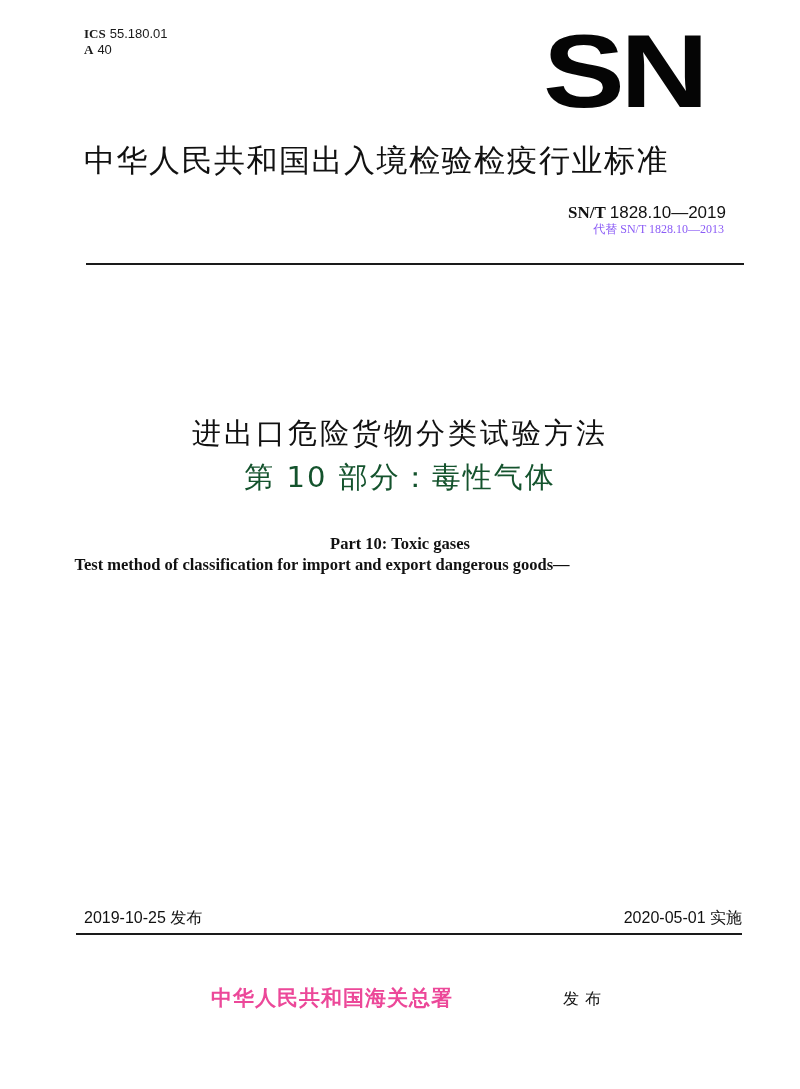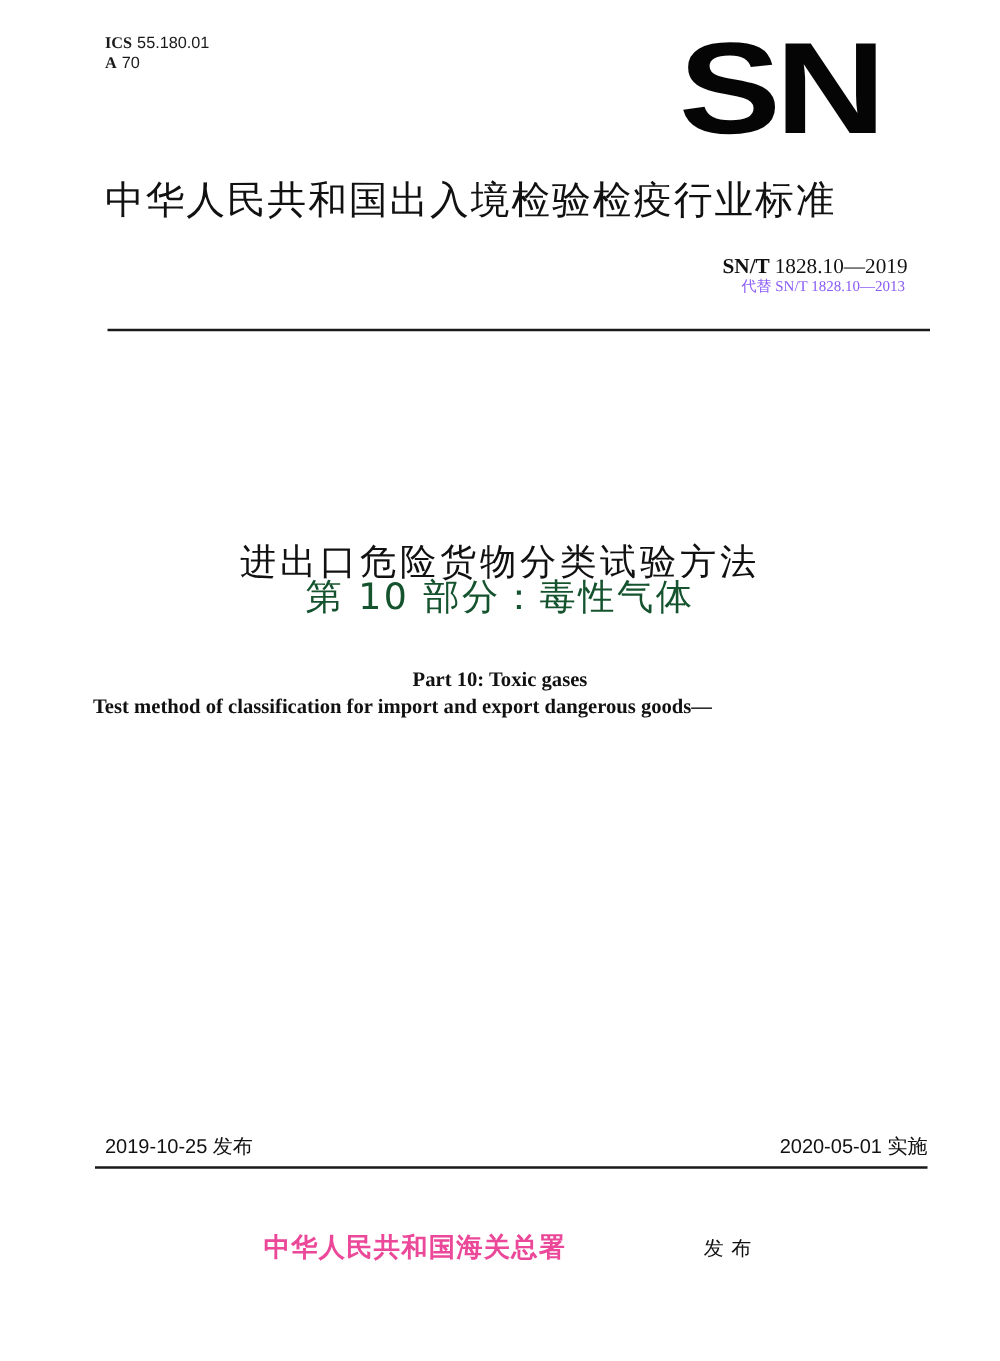--- a/index.html
+++ b/index.html
@@ -53,21 +53,21 @@
 
     .std-code {
       right: 74px; top: 203px;
       text-align: right;
       font-family: "Liberation Serif", serif;
       font-size: 17px;
       line-height: 20px;
       font-weight: bold;
       color: #111;
     }
-    .std-code .num { font-family: Liberation Serif, serif; font-weight: normal; }
+    .std-code .num { font-family: Liberation Sans, sans-serif; font-weight: normal; }
     .std-replace {
       right: 76px; top: 222px;
       text-align: right;
       font-family: "Liberation Serif", serif;
       font-size: 12px;
       line-height: 14px;
       color: #8b5cf6;
     }
 
     .rule-top {
@@ -78,21 +78,20 @@
 
     .doc-title-cn {
       left: 0; top: 411px;
       width: 800px;
       text-align: center;
       font-family: "DejaVu Sans", sans-serif;
       font-size: 29px;
       line-height: 44px;
       letter-spacing: 3px;
       color: #111;
-      margin-top: 16px;
     }
     .doc-subtitle-cn {
       left: 0; top: 455px;
       width: 800px;
       text-align: center;
       font-family: "DejaVu Sans", sans-serif;
       font-size: 29px;
       line-height: 44px;
       letter-spacing: 2px;
       color: #14532d;
@@ -162,21 +161,21 @@
     }
   </style>
 </head>
 <body>
 
 <div class="abs ics">
   <div>
     <span class="k">ICS</span><span class="v">55.180.01</span>
   </div>
   <div>
-    <span class="k">A</span><span class="v">70</span>
+    <span class="k">A</span><span class="v">40</span>
   </div>
 </div>
 
 <div class="abs logo">SN</div>
 
 <div class="abs std-title">中华人民共和国出入境检验检疫行业标准</div>
 
 <div class="abs std-code">
   <span>SN/T</span>
   <span class="num">1828.10—2019</span>

